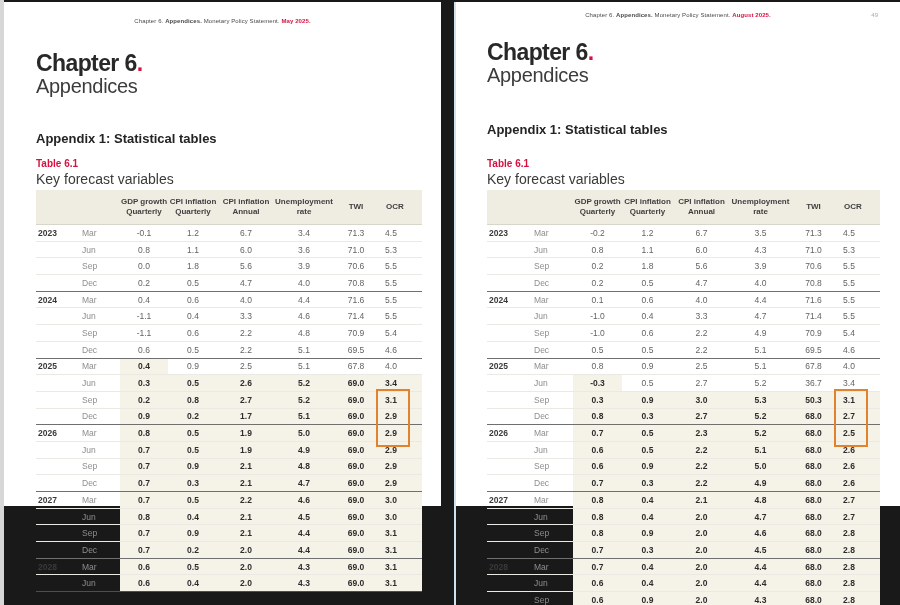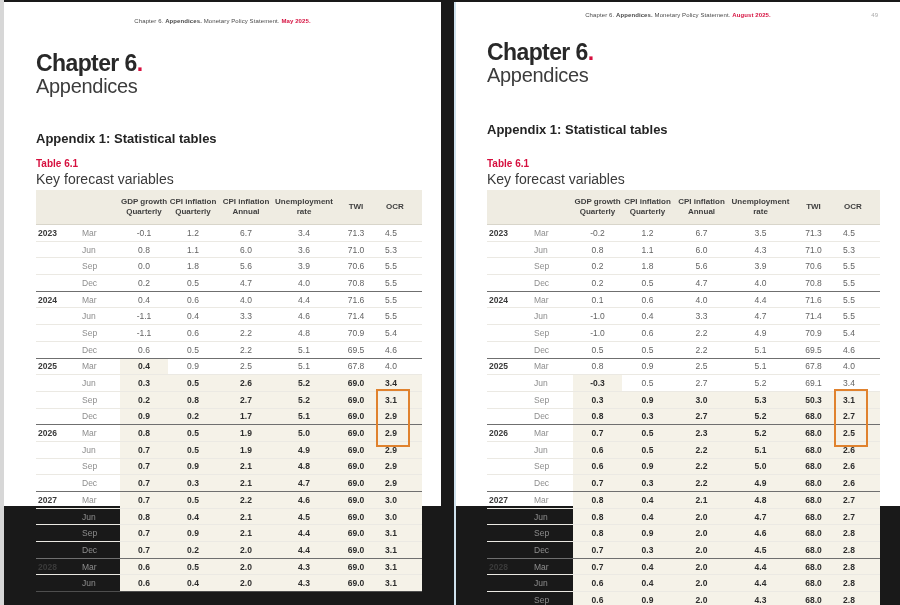--- a/index.html
+++ b/index.html
@@ -446,21 +446,21 @@
               <td>67.8</td>
               <td>4.0</td>
             </tr>
             <tr class="row-sep">
               <td class="year-cell"></td>
               <td class="quarter-cell">Jun</td>
               <td class="forecast">-0.3</td>
               <td>0.5</td>
               <td>2.7</td>
               <td>5.2</td>
-              <td>69.1</td>
+              <td>36.7</td>
               <td>3.4</td>
             </tr>
             <tr class="row-sep">
               <td class="year-cell"></td>
               <td class="quarter-cell">Sep</td>
               <td class="forecast">0.3</td>
               <td class="forecast">0.9</td>
               <td class="forecast">3.0</td>
               <td class="forecast">5.3</td>
               <td class="forecast">50.3</td>

